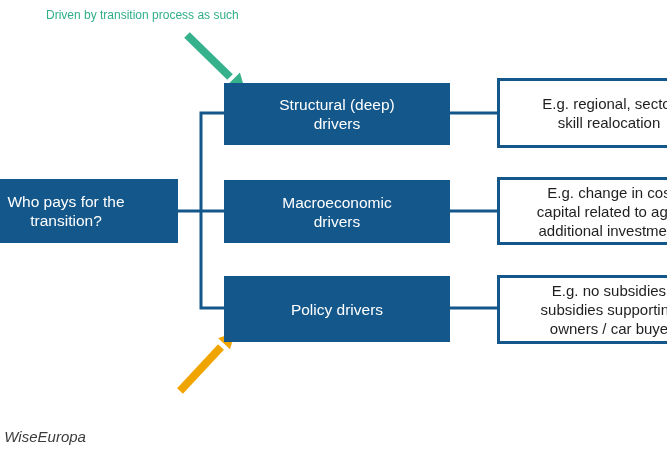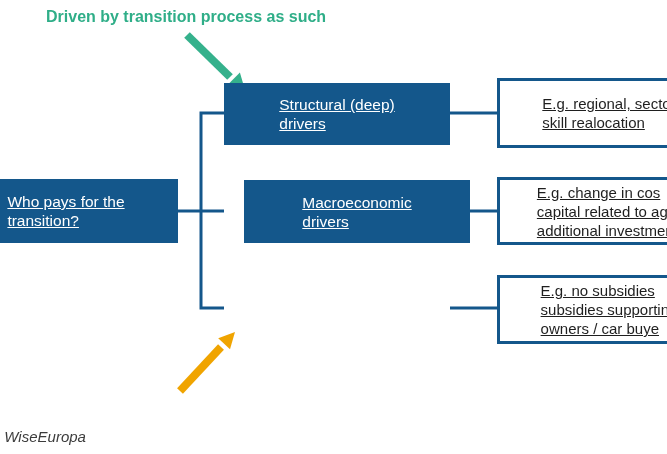--- a/index.html
+++ b/index.html
@@ -8,53 +8,52 @@
     position: relative;
     overflow: hidden;
     background: #ffffff;
     font-family: "Liberation Sans", sans-serif;
   }
   .canvas { position: absolute; inset: 0; }
   svg.wires { position: absolute; left: 0; top: 0; width: 667px; height: 454px; }
 
   .annotation {
     position: absolute;
-    font-weight: bold;
-    font-size: 16px;
+    font-weight: normal;
+    font-size: 12px;
     white-space: nowrap;
   }
   .annotation.teal   { left: 46px; top: 8px;  color: #2fae88; }
   .annotation.orange { left: 44px; top: 399px; color: #f0a400; }
 
   .box {
     position: absolute;
     box-sizing: border-box;
     display: flex;
     align-items: center;
     justify-content: center;
-    text-align: left;
+    text-align: center;
     white-space: pre-line;
     line-height: 19px;
-    text-decoration: underline;
   }
   .box.blue {
     background: #14578b;
     color: #ffffff;
     font-size: 15.5px;
   }
   .box.outline {
     background: #ffffff;
     border: 3px solid #14578b;
     color: #1f1f1f;
     font-size: 15px;
   }
 
   .box-root       { left: -46px; top: 179px; width: 224px; height: 64px; }
   .box-structural { left: 224px; top:  83px; width: 226px; height: 62px; }
-  .box-macro      { left: 224px; top: 180px; width: 226px; height: 63px; margin-left: 20px; }
+  .box-macro      { left: 224px; top: 180px; width: 226px; height: 63px; }
   .box-policy     { left: 224px; top: 276px; width: 226px; height: 66px; }
   .box-ex1        { left: 497px; top:  78px; width: 224px; height: 70px; }
   .box-ex2        { left: 497px; top: 177px; width: 224px; height: 68px; }
   .box-ex3        { left: 497px; top: 275px; width: 224px; height: 69px; }
 
   .source {
     position: absolute;
     left: -4px; top: 428px;
     font-style: italic;
     font-size: 15px;
@@ -92,20 +91,21 @@
 
   <div class="box blue box-root">Who pays for the
 transition?</div>
 
   <div class="box blue box-structural">Structural (deep)
 drivers</div>
 
   <div class="box blue box-macro">Macroeconomic
 drivers</div>
 
+  <div class="box blue box-policy">Policy drivers</div>
 
   <div class="box outline box-ex1">E.g. regional, sector
 skill realocation</div>
 
   <div class="box outline box-ex2">E.g. change in cos
 capital related to aggr
 additional investment</div>
 
   <div class="box outline box-ex3">E.g. no subsidies
 subsidies supporting

